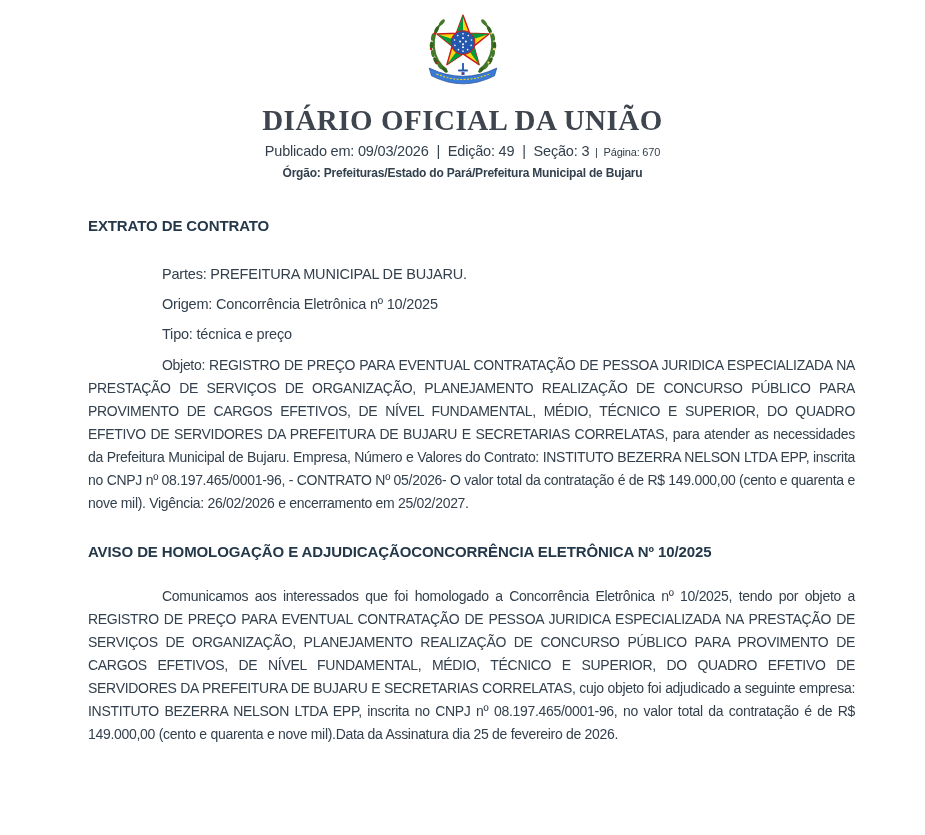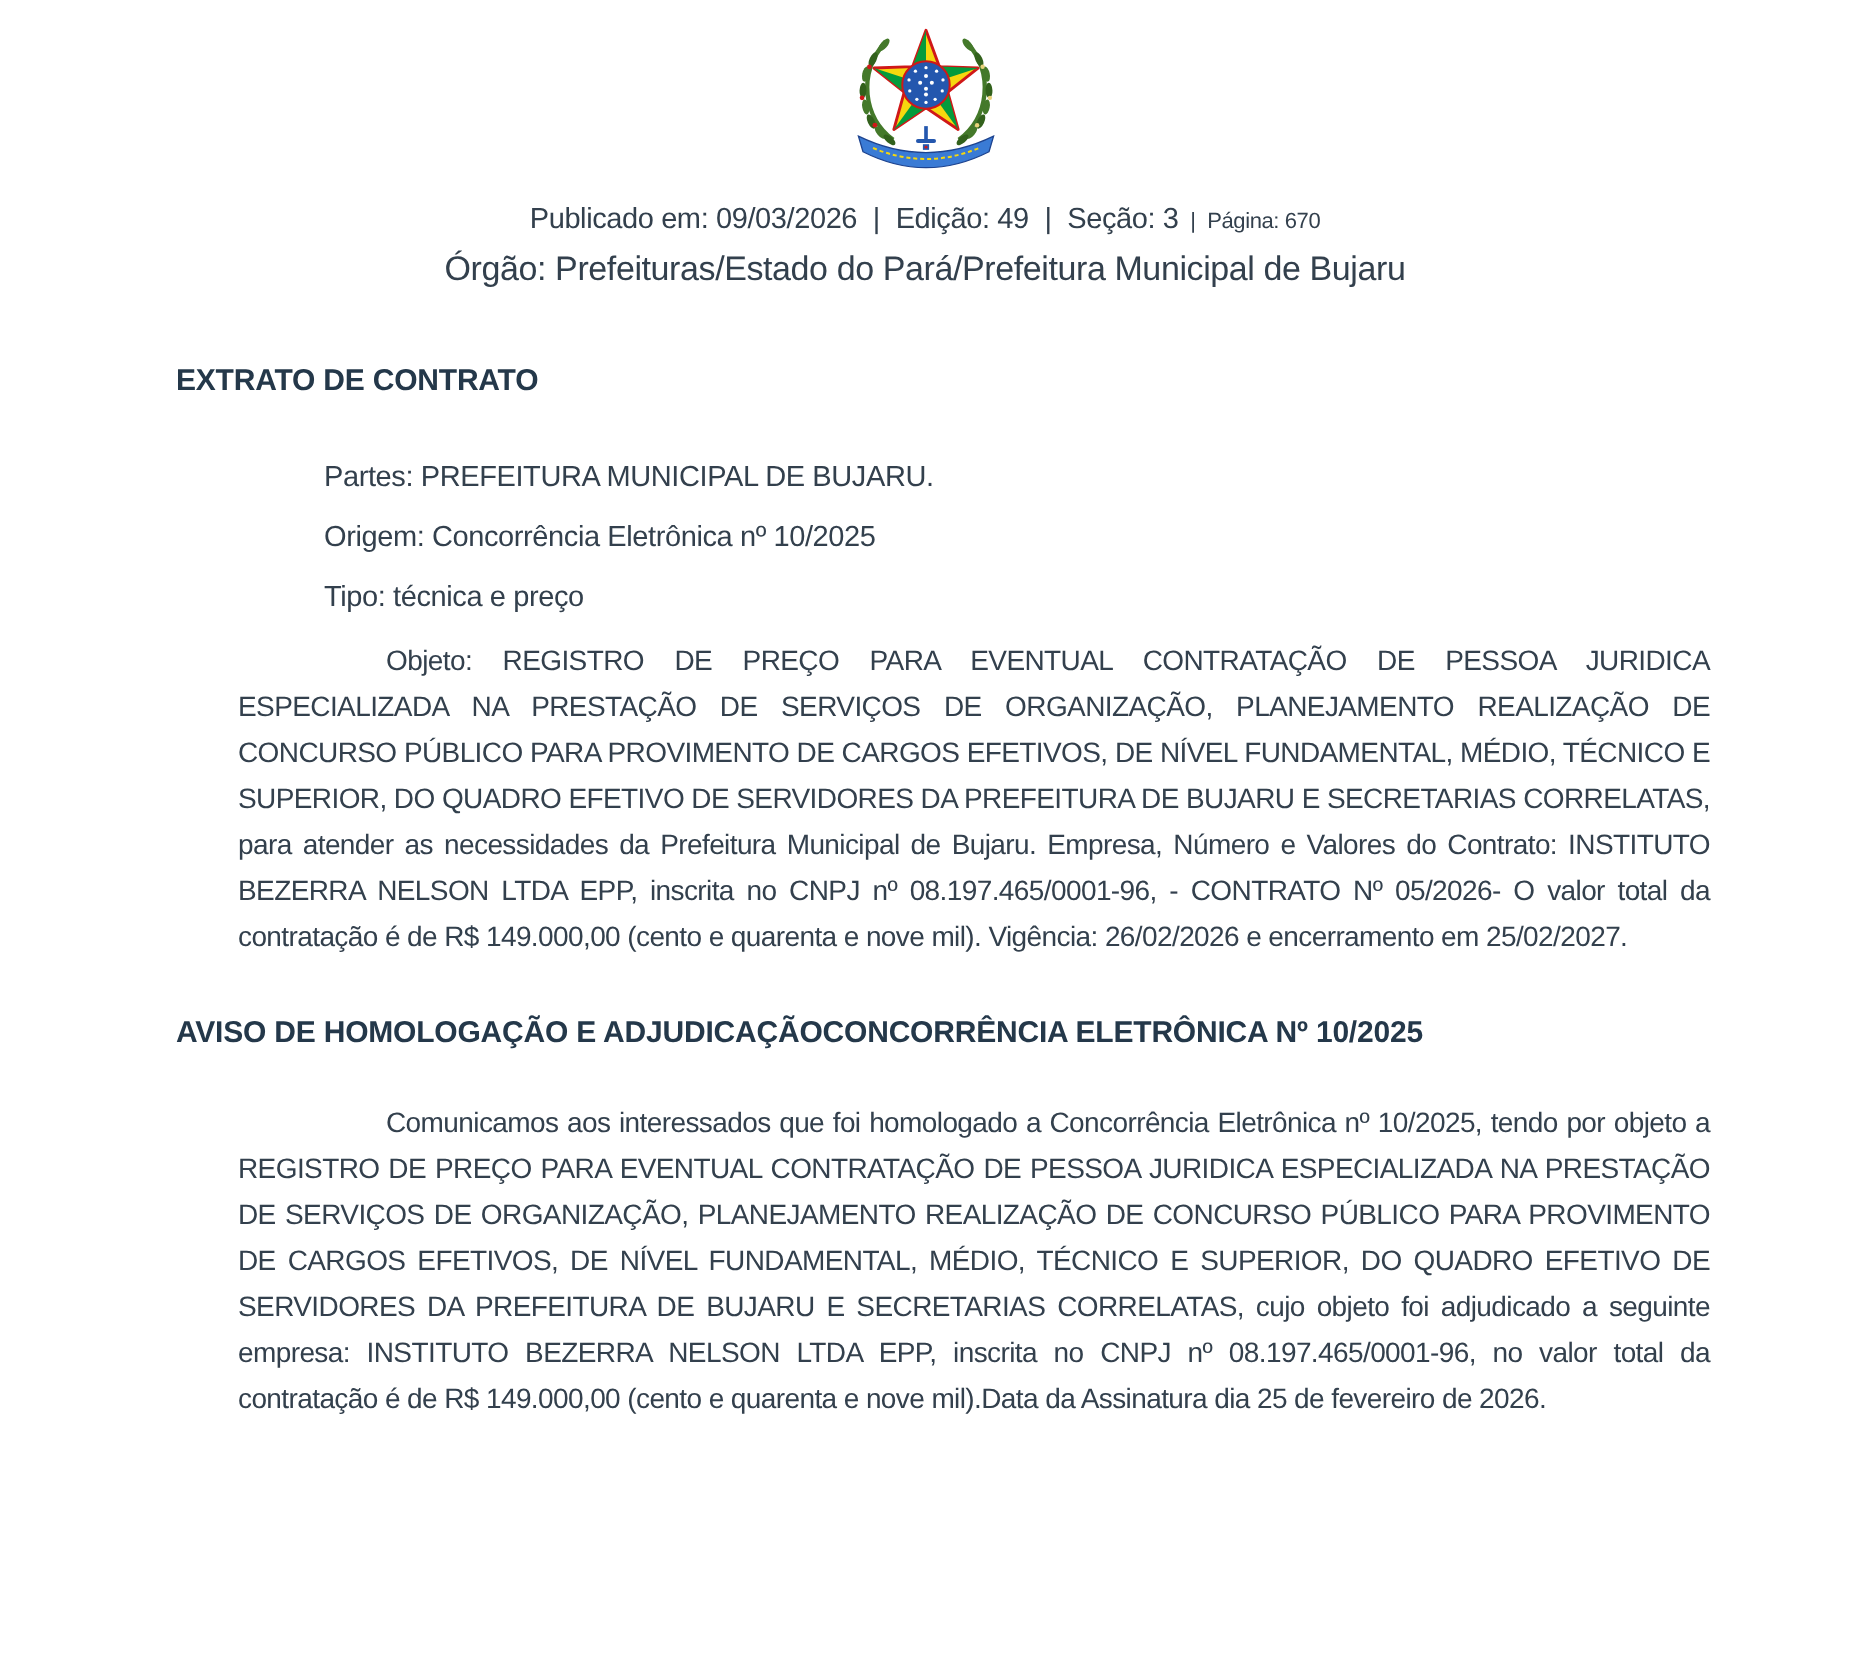--- a/index.html
+++ b/index.html
@@ -27,32 +27,32 @@
   h1{
     margin-top:10px;
     font-family:"Liberation Serif","DejaVu Serif",serif;
     font-weight:bold;font-size:29px;line-height:32px;
     letter-spacing:.5px;color:var(--title);
   }
   .meta{margin-top:7px;font-size:14.5px;letter-spacing:-.2px}
   .meta .sep{margin:0 4px;color:var(--text)}
   .meta .sm{font-size:11px}
   .meta .sep.sm{margin:0 2px}
-  .organ{margin-top:7px;font-size:17px;font-weight:normal;letter-spacing:-.2px}
+  .organ{margin-top:7px;font-size:12px;font-weight:bold;letter-spacing:-.2px}
   main{margin:0 70px 0 88px;width:767px}
   h2{
     font-size:15px;font-weight:bold;text-align:left;
     color:var(--heading);letter-spacing:-.1px;
   }
   .h-extract{margin:37px 0 30px}
   .h-aviso{margin:28px 0 25px}
   .plain{font-size:14.5px;line-height:20px;margin:0 0 10px 74px;letter-spacing:-.2px}
   .just{
     font-size:14px;line-height:23px;text-align:justify;
-    text-indent:74px;margin-top:7px;letter-spacing:-.3px;margin-left:31px;
+    text-indent:74px;margin-top:7px;letter-spacing:-.3px;
   }
   .sig{margin-top:21px;width:560px;margin-left:212px;text-align:center}
   .sig-name{font-size:14.5px;font-weight:bold;letter-spacing:-.2px}
   .sig-role{font-size:14px;margin-top:6px;letter-spacing:-.2px}
   
   .e-star{fill:var(--emblem-yellow);stroke:var(--emblem-red);stroke-width:1.6;stroke-linejoin:round}
   .e-star-green{fill:var(--emblem-star-green)}
   .e-circle{fill:var(--emblem-blue);stroke:var(--emblem-red);stroke-width:1.1}
   .e-branch{stroke:var(--emblem-wreath-green);stroke-width:2.4;fill:none}
   .e-leaf{fill:var(--emblem-wreath-green)}
@@ -136,20 +136,21 @@
             <circle cx="44.2" cy="32.4" r=".9"></circle>
           <circle cx="50" cy="35" r="1.1"></circle>
             <circle cx="46.8" cy="38.8" r="1.1"></circle>
           <circle cx="53.2" cy="38.8" r="1.1"></circle>
             <circle cx="50" cy="42" r="1.1"></circle>
           <circle cx="50" cy="45.2" r="1.1"></circle>
         </g>
       </svg>
     </span>
 
+    <h1>DIÁRIO OFICIAL DA UNIÃO</h1>
 
     <div class="meta">
       <span>Publicado em: 09/03/2026</span>
       <span class="sep">|</span>
       <span>Edição: 49</span>
       <span class="sep">|</span>
       <span>Seção: 3</span>
       <span class="sep sm">|</span>
       <span class="sm">Página: 670</span>
     </div>

